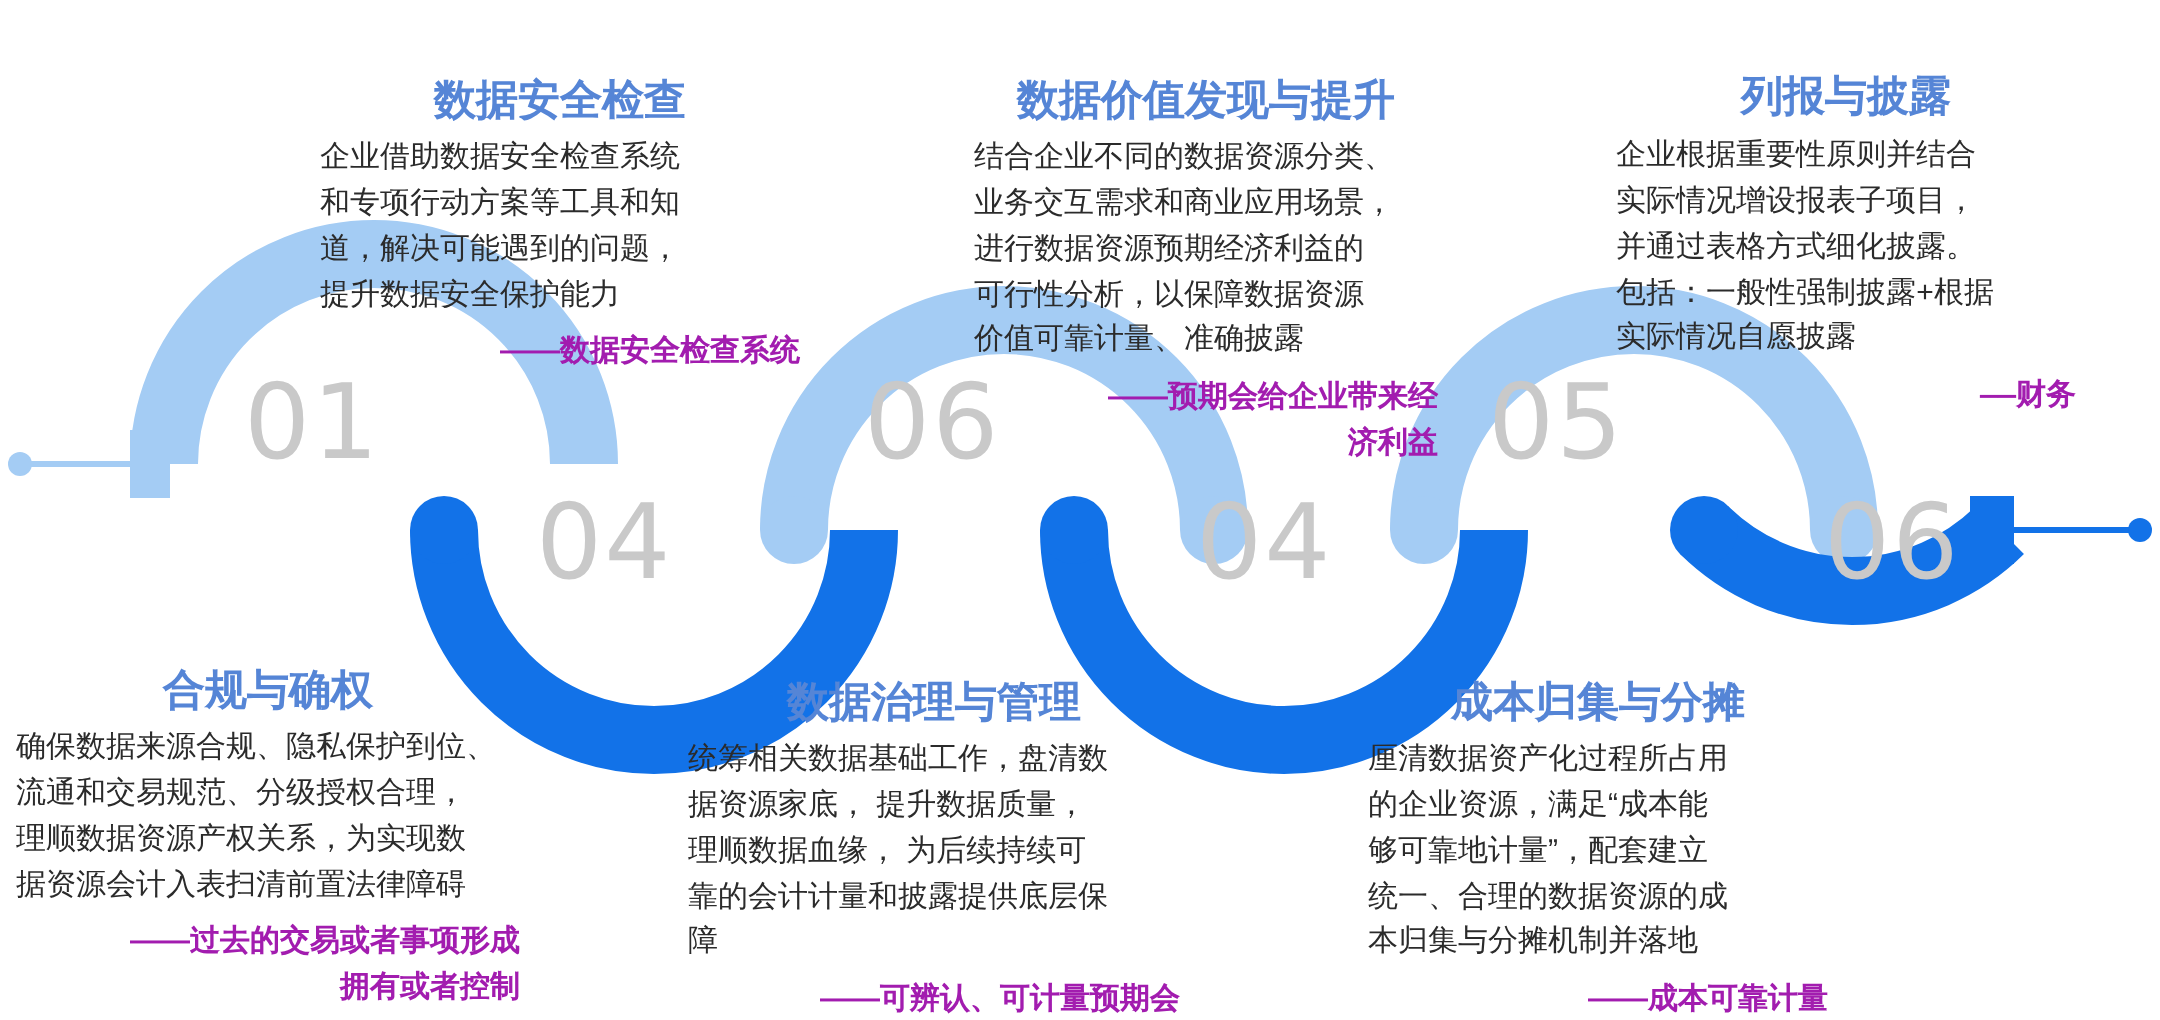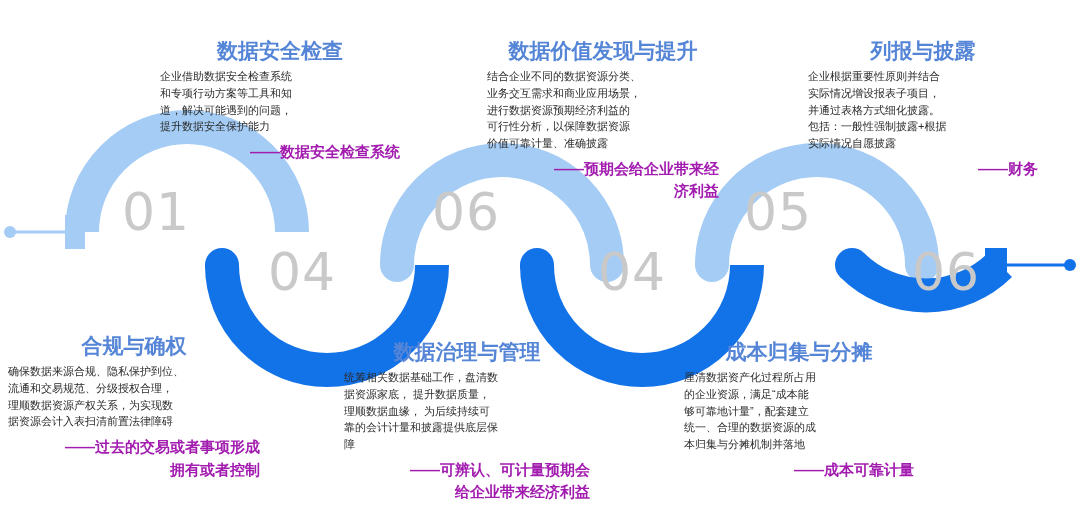--- a/index.html
+++ b/index.html
@@ -49,21 +49,21 @@
   .block .title {
     color: #5585d6;
     font-weight: bold;
     font-size: 21px;
     line-height: 1.25;
     margin: 0 0 4px 0;
     white-space: nowrap;
   }
   .block .body {
     color: #2b2b2b;
-    font-size: 11px;
+    font-size: 15px;
     line-height: 1.52;
     margin: 0;
     white-space: pre-line;
   }
   .block .note {
     color: #a21caf;
     font-weight: bold;
     font-size: 15px;
     line-height: 1.5;
     margin: 6px 0 0 0;
@@ -137,21 +137,21 @@
     <p class="title">数据价值发现与提升</p>
     <p class="body">结合企业不同的数据资源分类、
 业务交互需求和商业应用场景，
 进行数据资源预期经济利益的
 可行性分析，以保障数据资源
 价值可靠计量、准确披露</p>
     <p class="note">——预期会给企业带来经
 济利益</p>
   </div>
 
-  <div class="block title-center align-right" style="left:808px; top:2px; width:230px;">
+  <div class="block title-center align-right" style="left:808px; top:2px; width:230px;font-family:Liberation Mono, monospace;">
     <p class="title">列报与披露</p>
     <p class="body">企业根据重要性原则并结合
 实际情况增设报表子项目，
 并通过表格方式细化披露。
 包括：一般性强制披露+根据
 实际情况自愿披露</p>
     <p class="note">——财务</p>
   </div>
 
   <div class="block title-center align-right" style="left:8px; top:297px; width:252px;">

